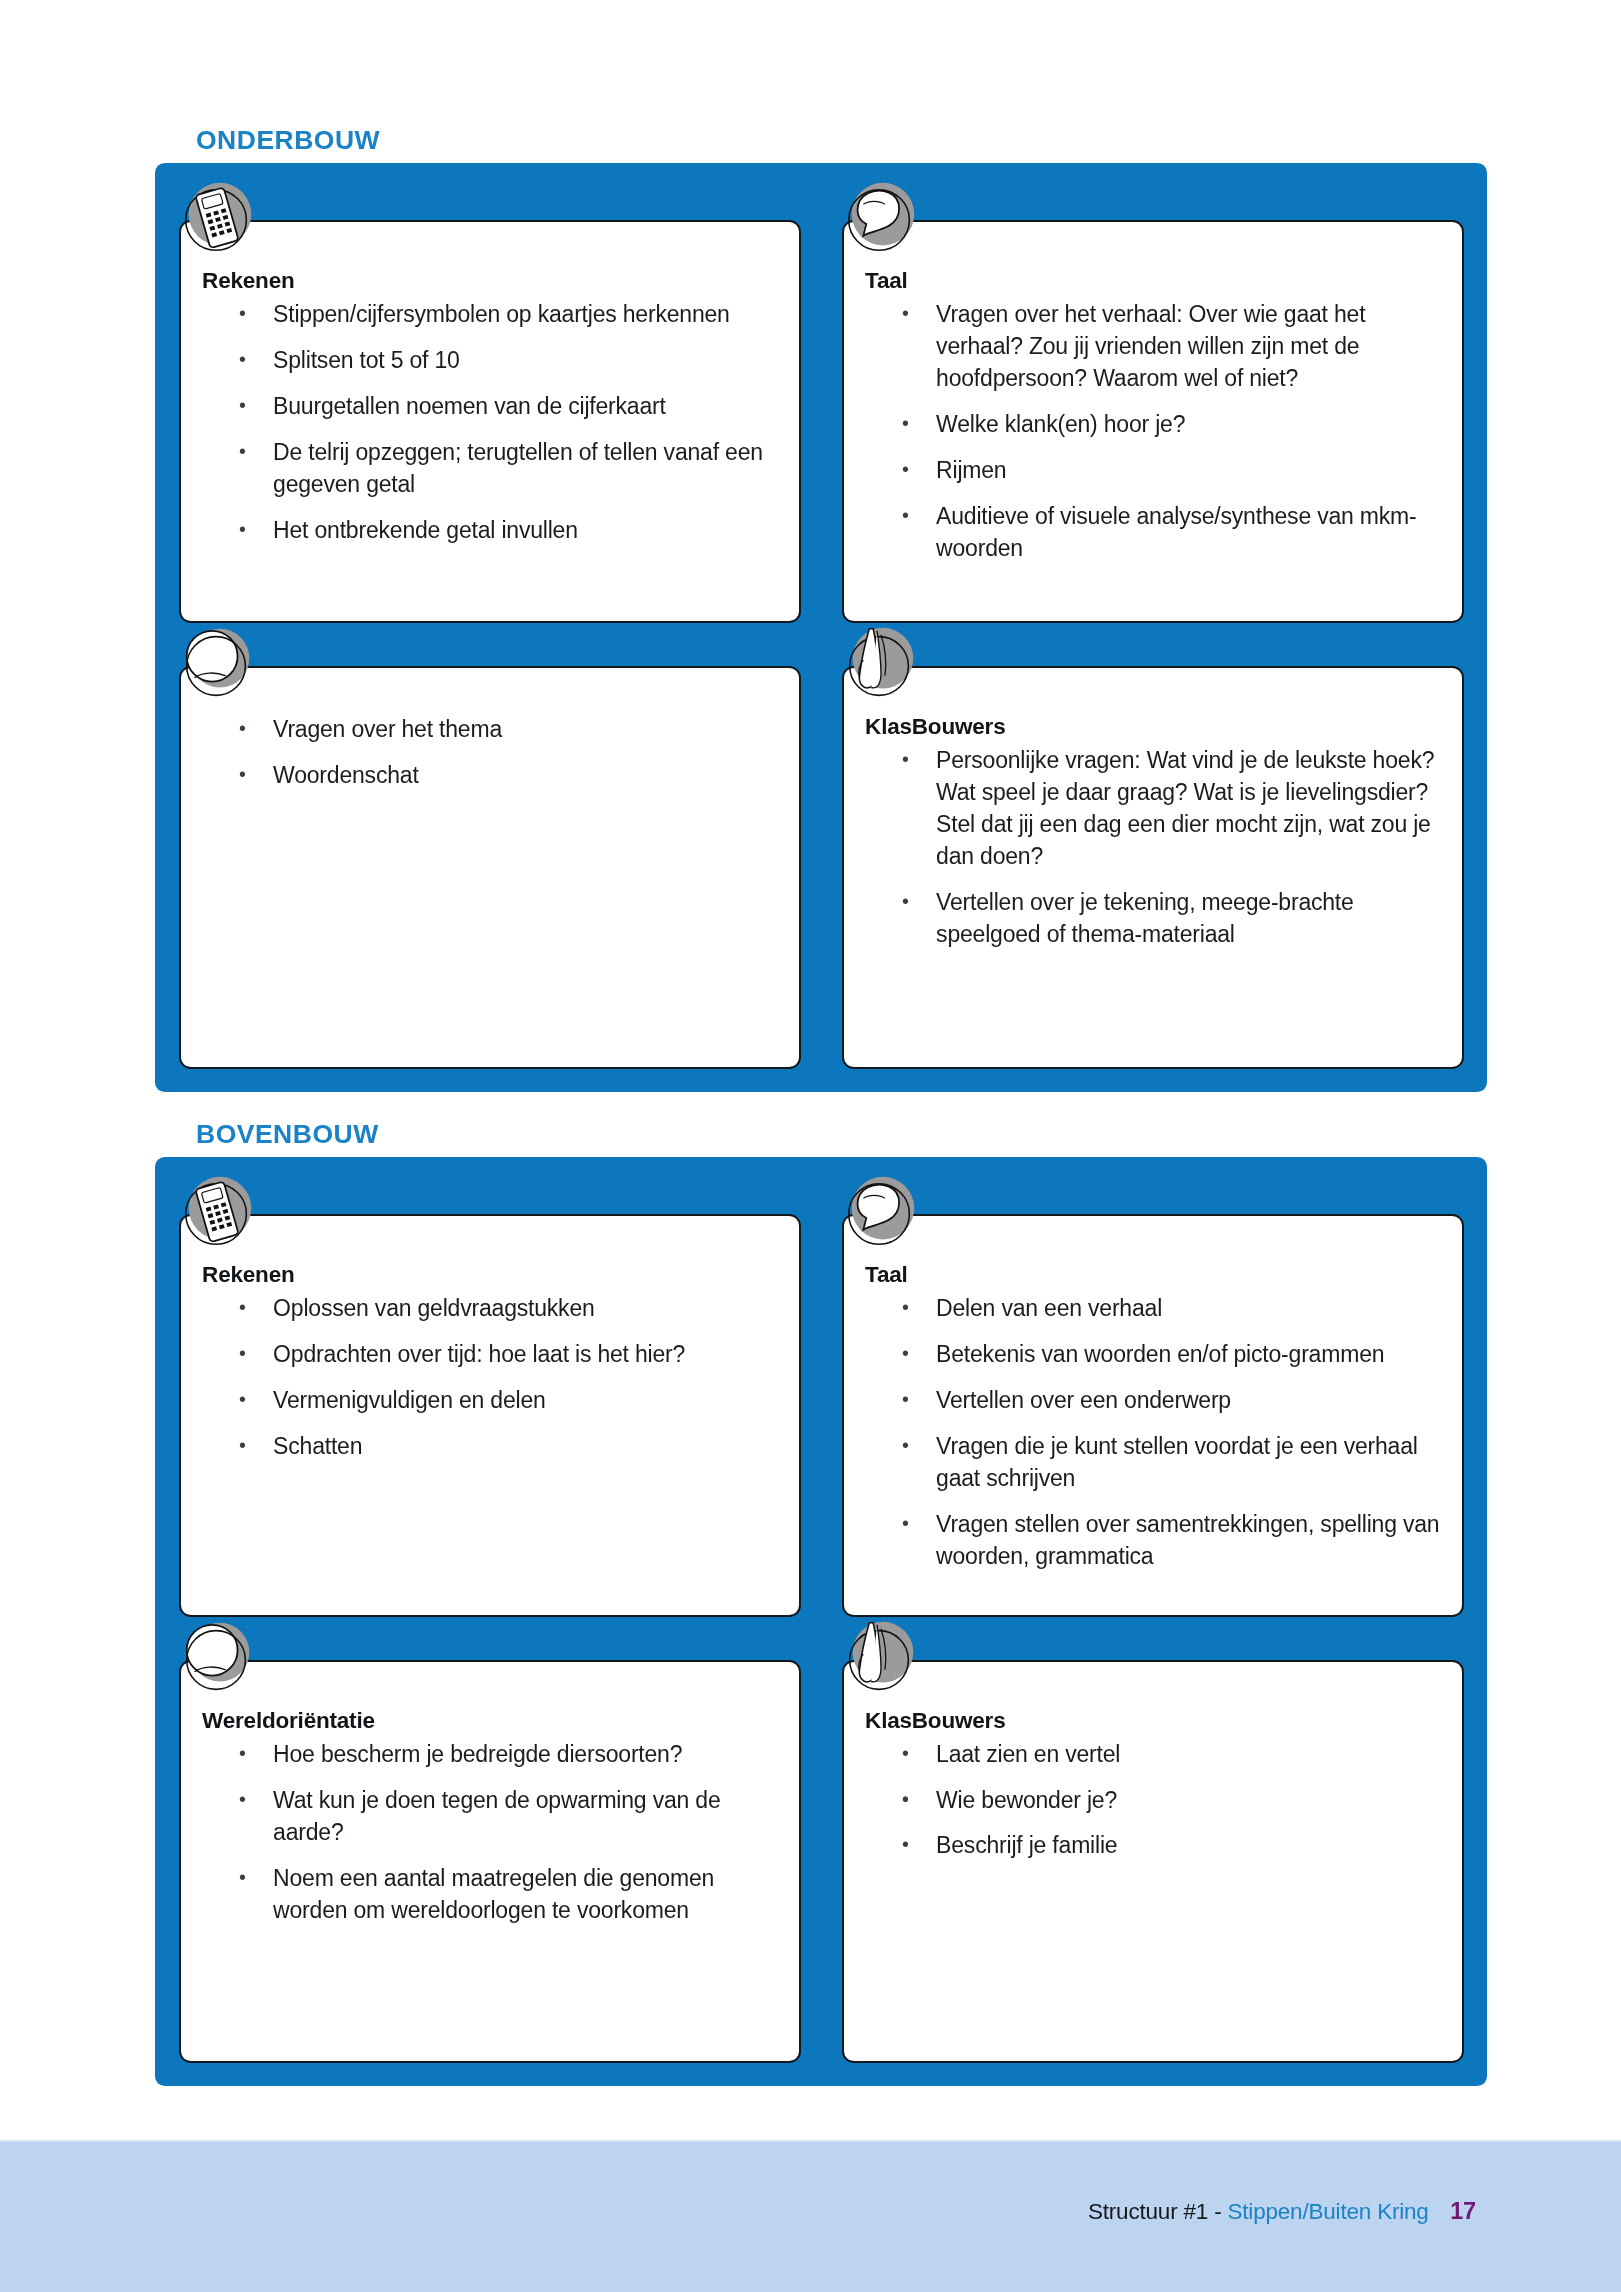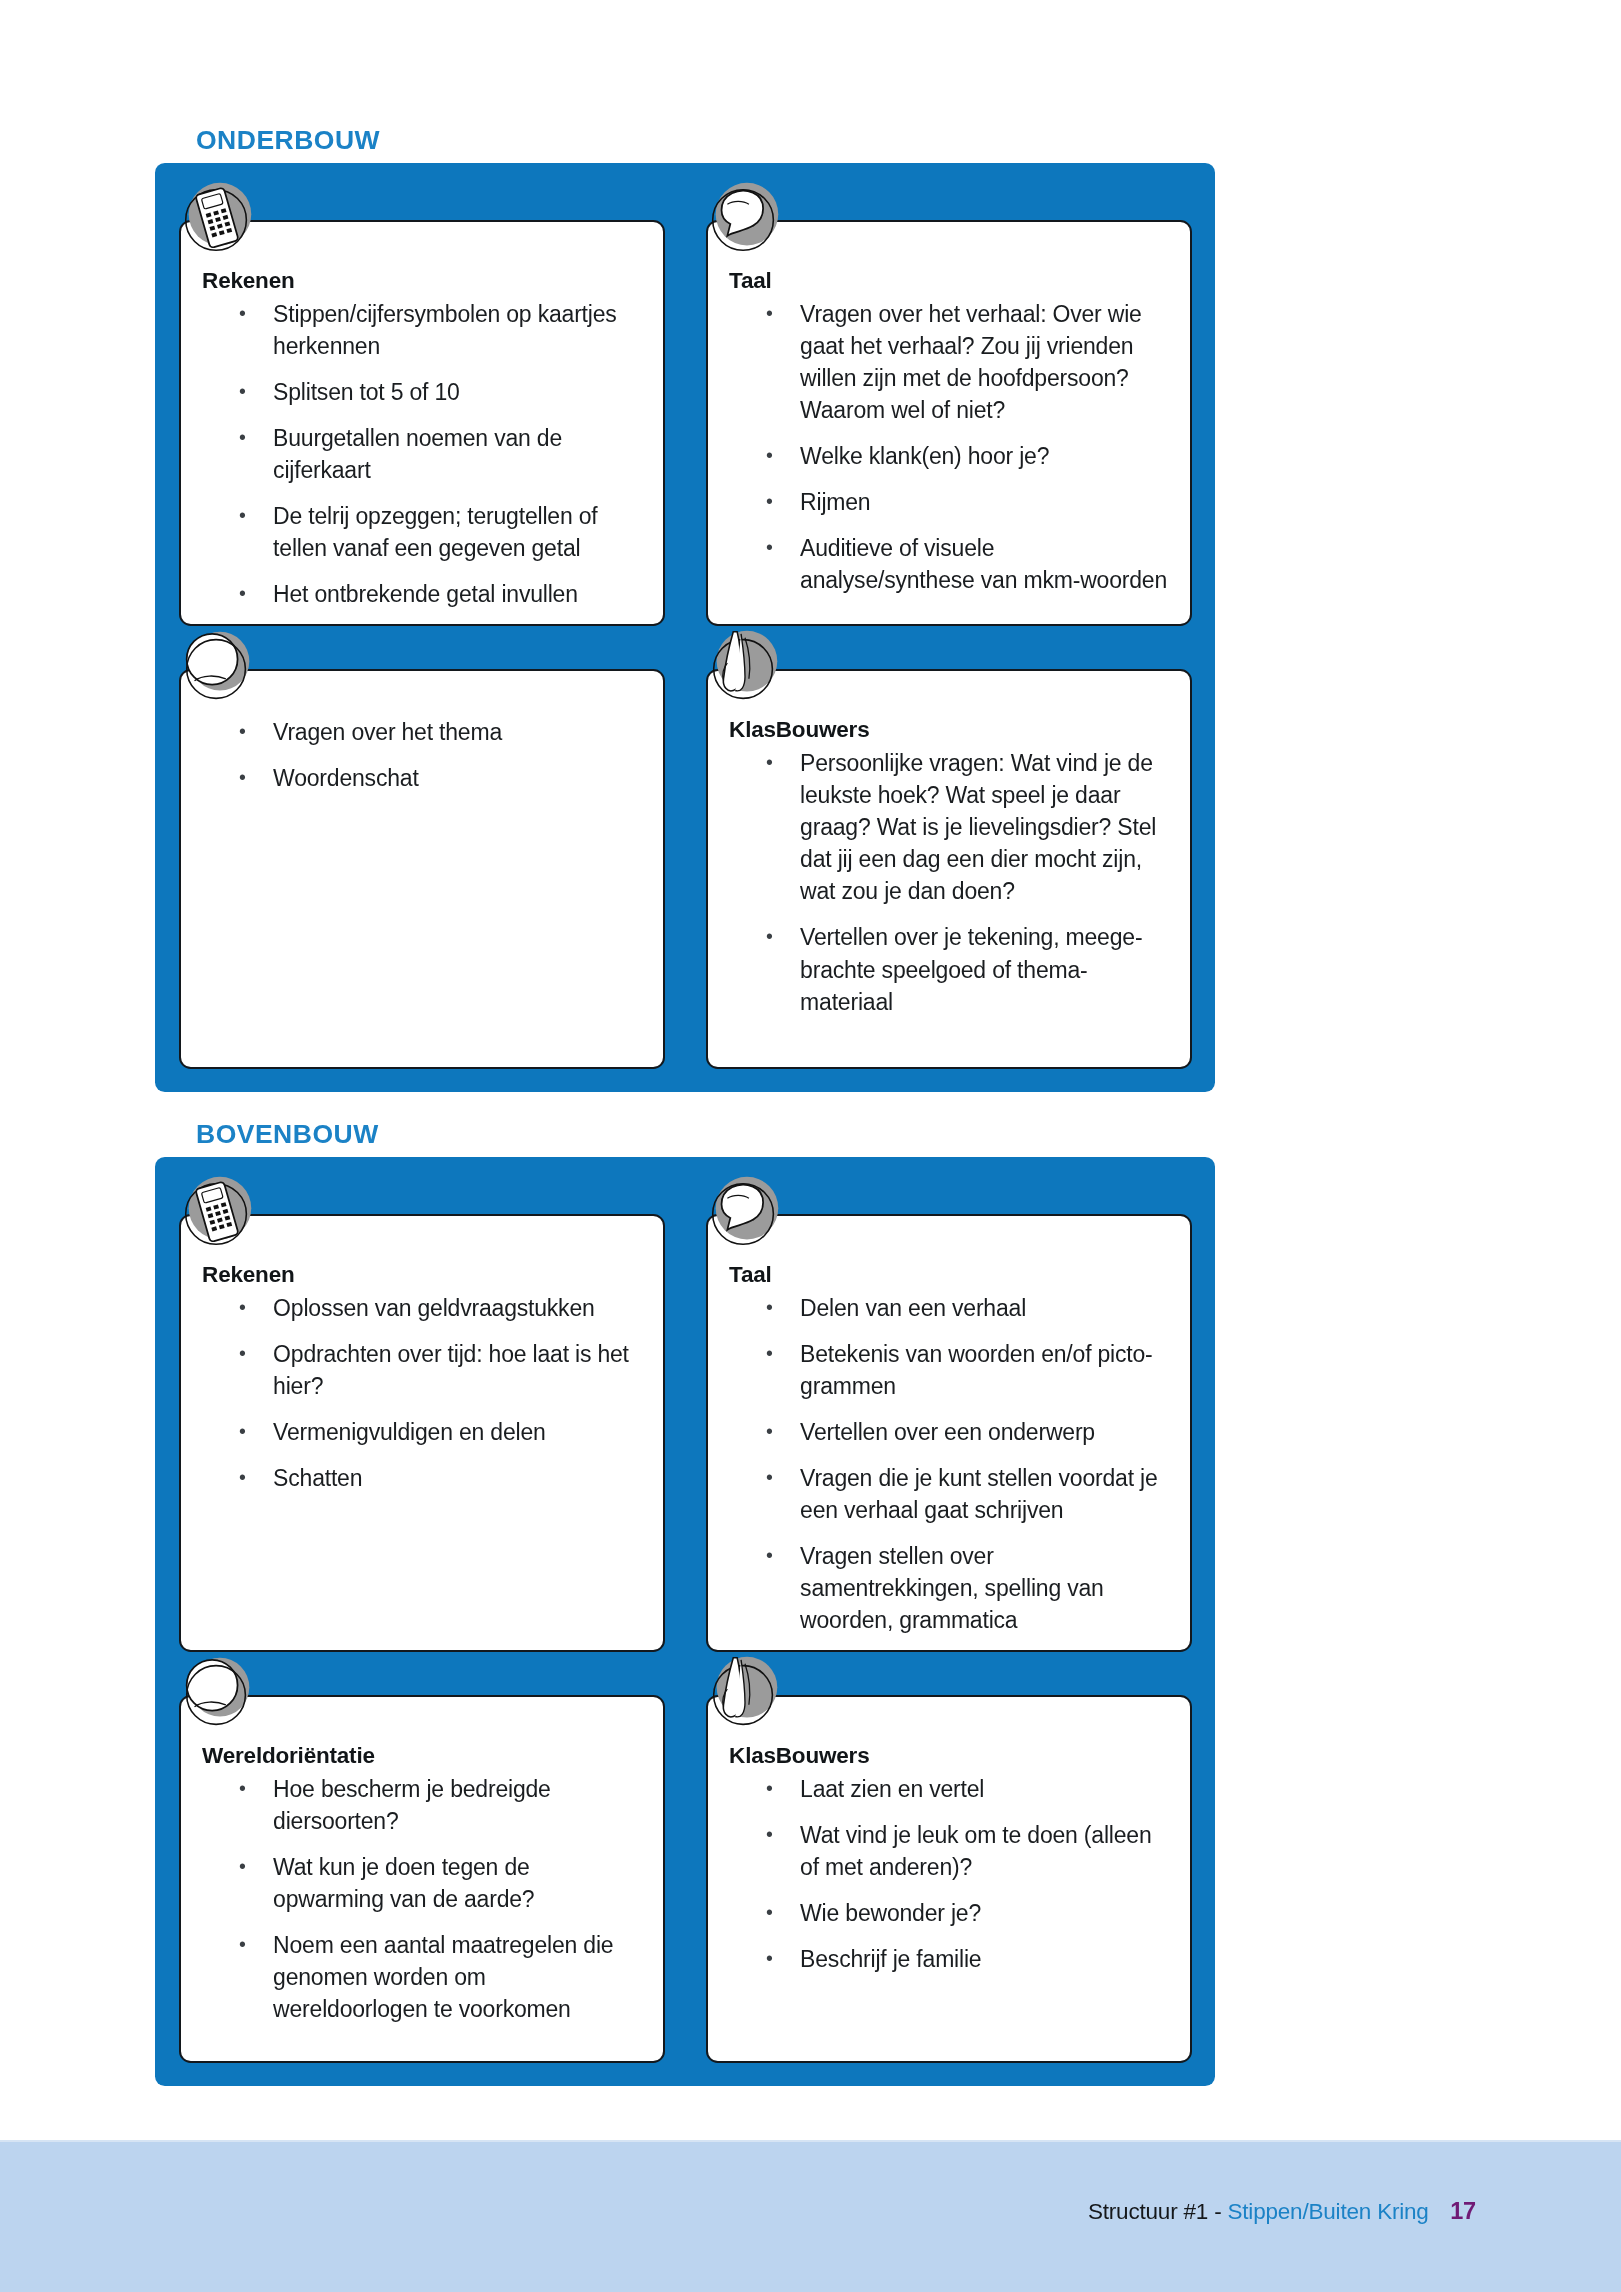--- a/index.html
+++ b/index.html
@@ -18,21 +18,21 @@
   .page {
     position: absolute;
     inset: 0;
     background: #ffffff;
   }
 
   
   .section {
     position: absolute;
     left: 155px;
-    width: 1060px;
+    width: 1332px;
     background: #0d77bd;
     border-radius: 9.8px;
   }
   #section-onderbouw { top: 163px; height: 929px; }
   #section-bovenbouw { top: 1157px; height: 929px; }
 
   .section-label {
     position: absolute;
     left: 196px;
     font-size: 26.5px;
@@ -320,21 +320,21 @@
             <circle cx="44" cy="46" r="30" fill="none" stroke="#111" stroke-width="1.6"></circle>
             <path d="M34 8 C30 22 26 40 24 56 C23 64 28 70 34 68 C40 66 42 56 42 46 C42 30 40 16 38 8 Z" fill="#fff" stroke="#111" stroke-width="1.6"></path>
             <path d="M42 10 C44 24 46 40 46 54 C46 64 42 70 36 68" fill="#fff" stroke="#111" stroke-width="1.4"></path>
             <path d="M46 14 C50 26 52 42 50 56" fill="none" stroke="#111" stroke-width="1.3"></path>
             <path d="M28 40 C24 44 22 52 24 58" fill="none" stroke="#111" stroke-width="1.2"></path>
           </svg>
         </div>
         <div class="card-title">KlasBouwers</div>
         <ul class="bullets">
           <li><span class="bul">•</span><span>Laat zien en vertel</span></li>
-          <li><span class="bul">•</span><span>Wat vind je leuk om te doen (alleen of met anderen)?</span></li>
+          <li><span class="bul">•</span></li>
           <li><span class="bul">•</span><span>Wie bewonder je?</span></li>
           <li><span class="bul">•</span><span>Beschrijf je familie</span></li>
         </ul>
       </div>
 
     </div>
   </div>
 
   <div id="footer-band"></div>
   <div id="footer-text">

